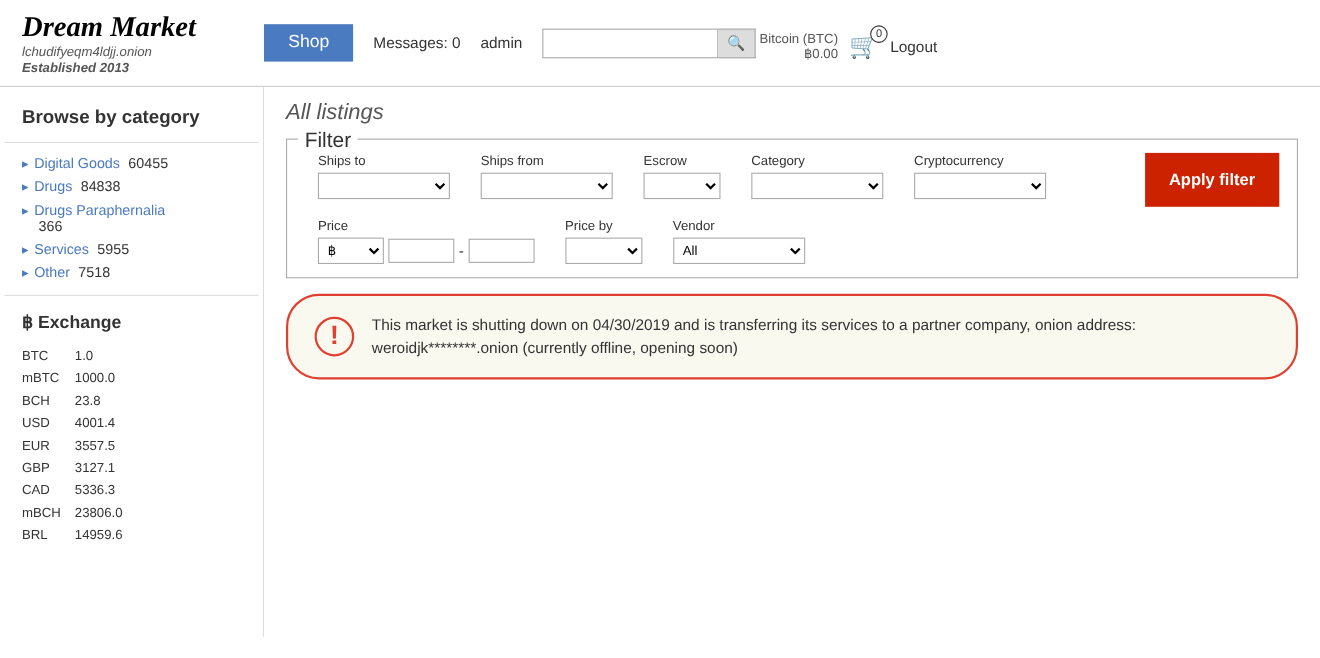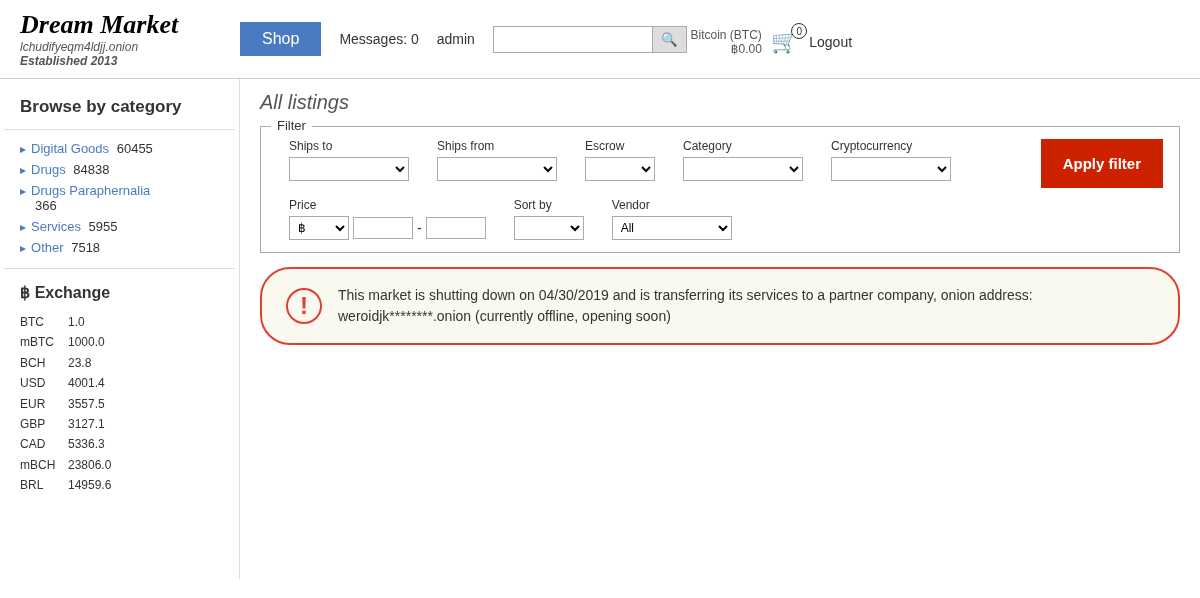--- a/index.html
+++ b/index.html
@@ -44,21 +44,21 @@
     .exchange-row { display: flex; gap: 10px; font-size: 12px; line-height: 1.7; }
     .exchange-row .currency { color: #333; width: 38px; }
     .exchange-row .rate { color: #333; }
 
     
     .content { flex: 1; padding: 12px 20px; }
     .page-title { font-size: 20px; font-weight: normal; margin-bottom: 12px; color: #555; font-style: italic; }
 
     
     .filter-box { border: 1px solid #aaa; padding: 12px 16px; margin-bottom: 14px; position: relative; }
-    .filter-legend { position: absolute; top: -9px; left: 10px; background: #fff; padding: 0 6px; font-size: 13px; color: #333; }
+    .filter-legend { position: absolute; top: -9px; left: 10px; background: #fff; padding: 0 6px; font-size: 19px; color: #333; }
     .filter-row { display: flex; align-items: flex-start; gap: 16px; margin-bottom: 10px; }
     .filter-group { display: flex; flex-direction: column; gap: 4px; margin-left: 12px; }
     .filter-label { font-size: 12px; color: #333; }
     .filter-select { border: 1px solid #aaa; padding: 3px 4px; font-size: 12px; background: #fff; min-width: 120px; }
     .filter-select-sm { min-width: 70px; }
     .filter-input { border: 1px solid #aaa; padding: 3px 6px; font-size: 12px; width: 80px; }
     .price-group { display: flex; align-items: center; gap: 4px; }
     .price-select { border: 1px solid #aaa; padding: 3px 4px; font-size: 12px; background: #fff; width: 60px; }
     .price-dash { font-size: 14px; }
     .apply-btn { background: #cc2200; color: #fff; border: none; padding: 16px 22px; font-size: 15px; cursor: pointer; font-weight: bold; align-self: center; margin-left: auto; }
@@ -224,21 +224,21 @@
           <div class="price-group">
             <select class="price-select">
               <option>฿</option>
             </select>
             <input class="filter-input" type="text" style="width: 60px;">
             <span class="price-dash">-</span>
             <input class="filter-input" type="text" style="width: 60px;">
           </div>
         </div>
         <div class="filter-group">
-          <label class="filter-label">Sort by</label>
+          <label class="filter-label">Price by</label>
           <select class="filter-select filter-select-sm">
             <option></option>
           </select>
         </div>
         <div class="filter-group">
           <label class="filter-label">Vendor</label>
           <select class="filter-select">
             <option>All</option>
           </select>
         </div>

